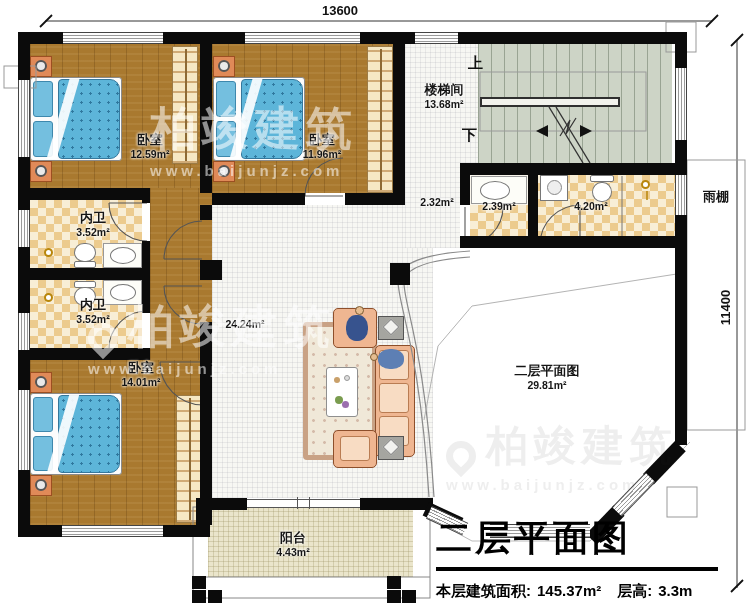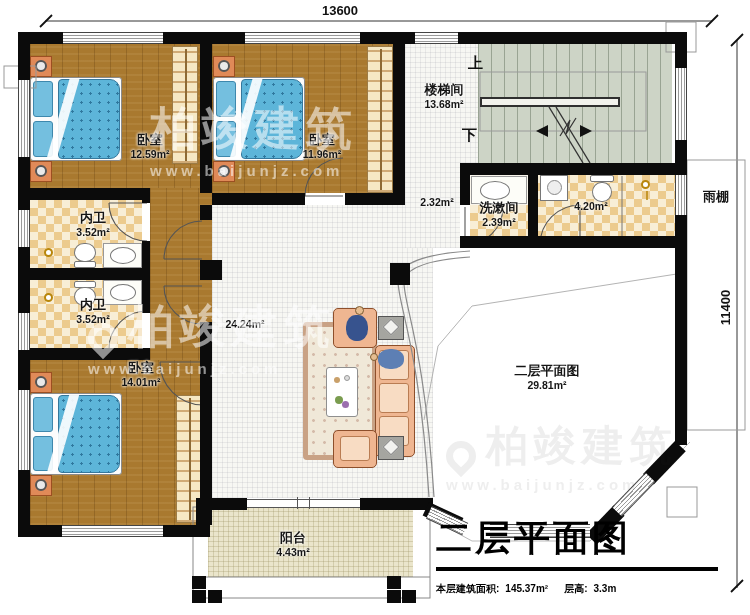--- a/index.html
+++ b/index.html
@@ -76,21 +76,21 @@
   .wm-light{color:rgba(255,255,255,.55);}
   .wm-gray{color:rgba(40,40,40,.08);}
   .wm-logo{display:inline-block;width:30px;height:30px;border:7px solid currentColor;
            border-radius:50% 50% 50% 0;transform:rotate(-45deg);margin-right:10px;vertical-align:middle;}
   
   #titleblock{position:absolute;left:436px;top:514px;z-index:8;color:#000;}
   #titlerow{display:flex;align-items:baseline;gap:16px;text-align:right;}
   #title-cn{font-size:36px;font-weight:bold;letter-spacing:3px;}
   #title-scale{font-size:29px;font-weight:normal;letter-spacing:1px;}
   #titlerule{width:282px;height:3px;border-top:3px solid #000;border-bottom:1px solid #000;margin-top:4px;}
-  #titlefoot{position:absolute;left:436px;top:582px;z-index:8;font-size:10px;font-weight:bold;color:#000;white-space:nowrap;}
+  #titlefoot{position:absolute;left:436px;top:582px;z-index:8;font-size:15px;font-weight:bold;color:#000;white-space:nowrap;}
   #titlefoot span{margin-right:6px;}
   svg.lines{position:absolute;left:0;top:0;z-index:3;}
 </style>
 </head>
 <body>
 
 <div id="stage">
 
   <div class="floor wood" style="left:30px;top:44px;width:170px;height:144px;"></div>
   <div class="floor wood" style="left:212px;top:44px;width:181px;height:149px;"></div>
@@ -334,21 +334,20 @@
   </div>
   <div class="lbl" style="left:33px;top:210px;">
     <span class="rn">内卫</span>
     <span class="ra">3.52m²</span>
   </div>
   <div class="lbl" style="left:33px;top:297px;">
     <span class="rn">内卫</span>
     <span class="ra">3.52m²</span>
   </div>
   <div class="lbl" style="left:439px;top:200px;">
-    <span class="rn">洗漱间</span>
     <span class="ra">2.39m²</span>
   </div>
   <div class="lbl" style="left:531px;top:200px;">
     <span class="ra">4.20m²</span>
   </div>
   <div class="lbl" style="left:686px;top:189px;width:60px;">
     <span class="rn">雨棚</span>
   </div>
   <div class="lbl" style="left:185px;top:318px;">
     <span class="ra">24.24m²</span>

